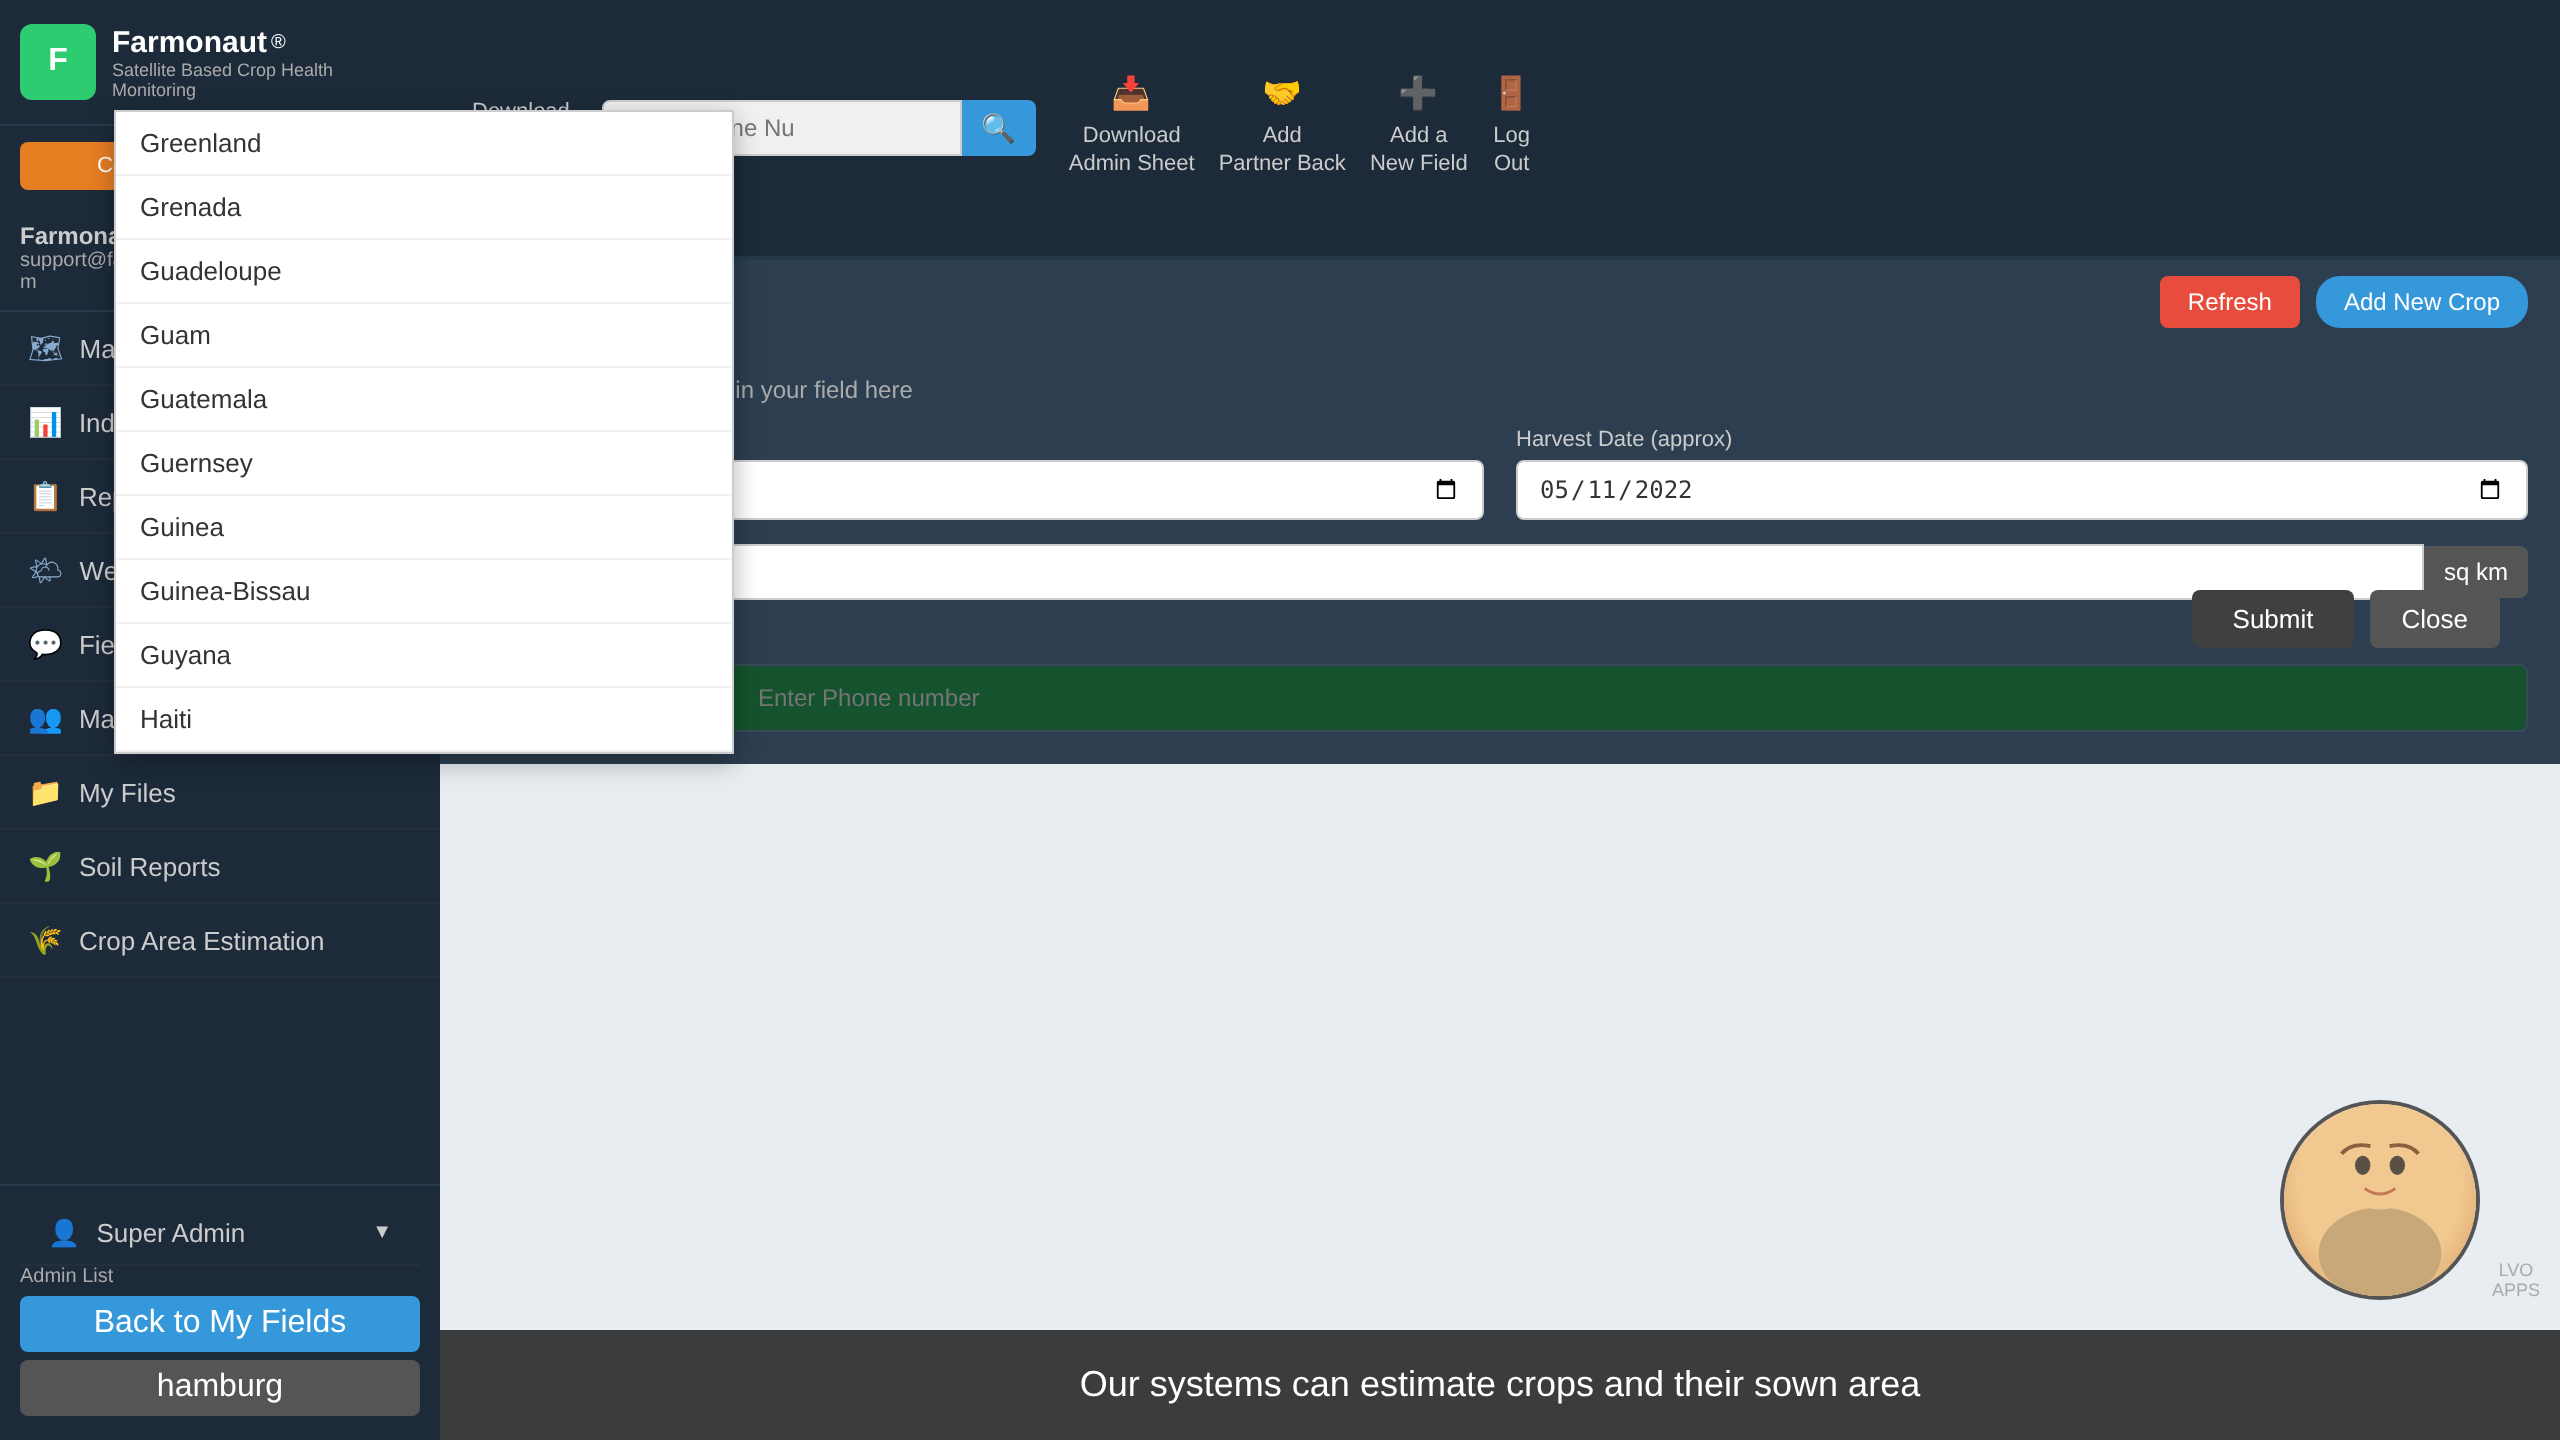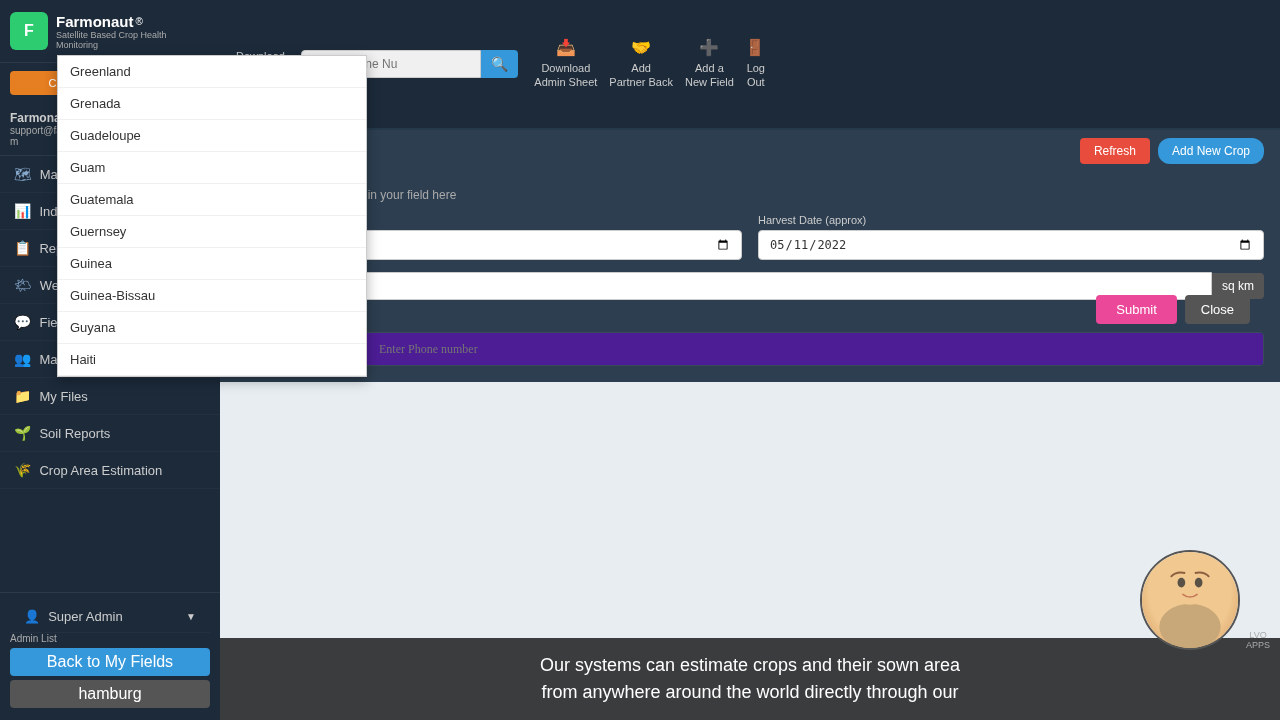--- a/index.html
+++ b/index.html
@@ -238,36 +238,35 @@
       background: white;
       border: none;
       border-right: 1px solid #ccc;
       padding: 8px 10px;
       font-size: 12px;
       color: #333;
       cursor: pointer;
     }
     .phone-number-input {
       flex: 1;
-      background: #4c1d95;
+      background: #14532d;
       border: none;
       padding: 8px 12px;
       font-size: 12px;
       color: #999;
-      font-family: Liberation Serif, serif;
     }
     .submit-close-row {
       position: absolute;
       top: 165px;
       right: 30px;
       display: flex;
       gap: 8px;
     }
     .submit-btn {
-      background: #ec4899;
+      background: #404040;
       color: white;
       border: none;
       padding: 7px 20px;
       border-radius: 4px;
       font-size: 13px;
       cursor: pointer;
       text-align: center;
     }
     .close-btn {
       background: #555;
@@ -518,21 +517,20 @@
     <div class="dropdown-item">Guatemala</div>
     <div class="dropdown-item">Guernsey</div>
     <div class="dropdown-item">Guinea</div>
     <div class="dropdown-item">Guinea-Bissau</div>
     <div class="dropdown-item">Guyana</div>
     <div class="dropdown-item">Haiti</div>
   </div>
 
 <div class="bottom-subtitle">
   <div>Our systems can estimate crops and their sown area</div>
-  <div>from anywhere around the world directly through our</div>
 </div>
 
 <div class="avatar-circle">
   <div class="avatar-face">
     <svg width="100" height="100" viewBox="0 0 100 100" xmlns="http://www.w3.org/2000/svg">
       <circle cx="50" cy="35" r="22" fill="#f0c890"></circle>
       <ellipse cx="50" cy="80" rx="32" ry="24" fill="#c8a878"></ellipse>
       <circle cx="50" cy="35" r="22" fill="#f0c890"></circle>
       <ellipse cx="41" cy="34" rx="4" ry="5" fill="#333" opacity="0.8"></ellipse>
       <ellipse cx="59" cy="34" rx="4" ry="5" fill="#333" opacity="0.8"></ellipse>

